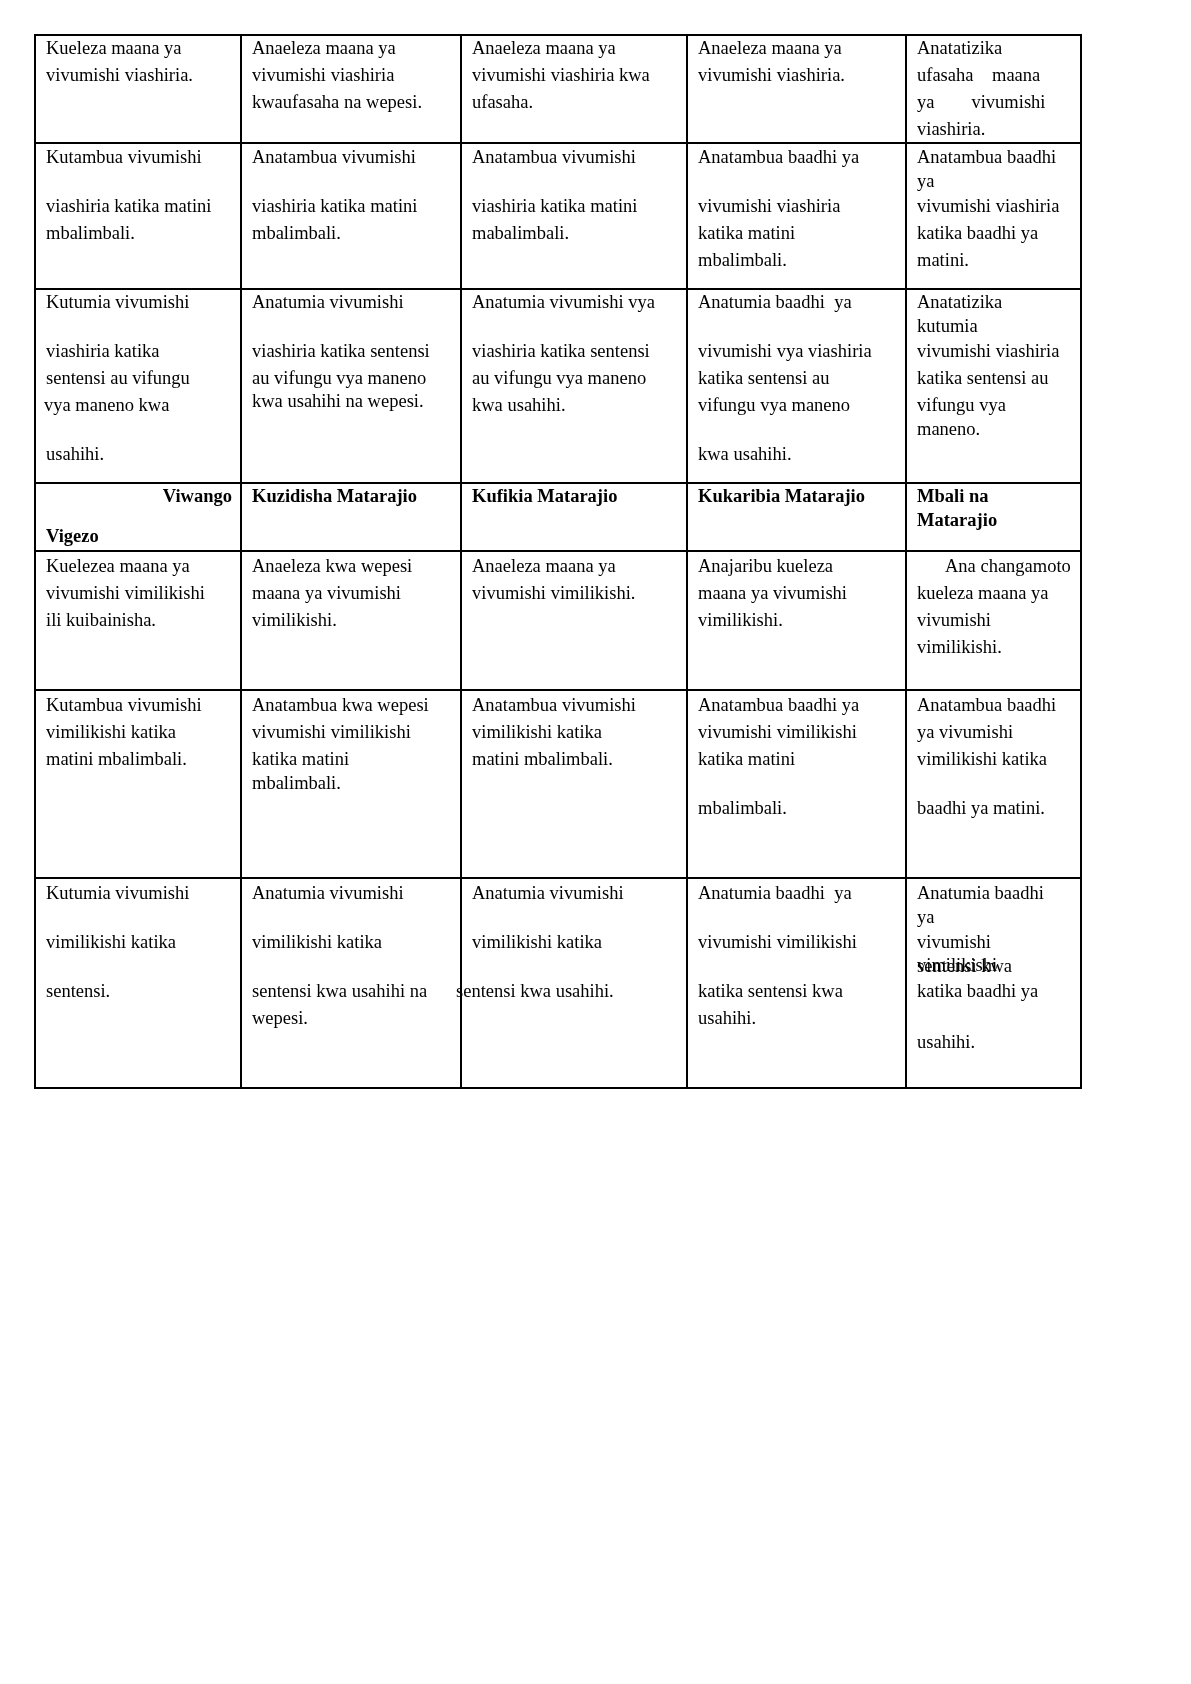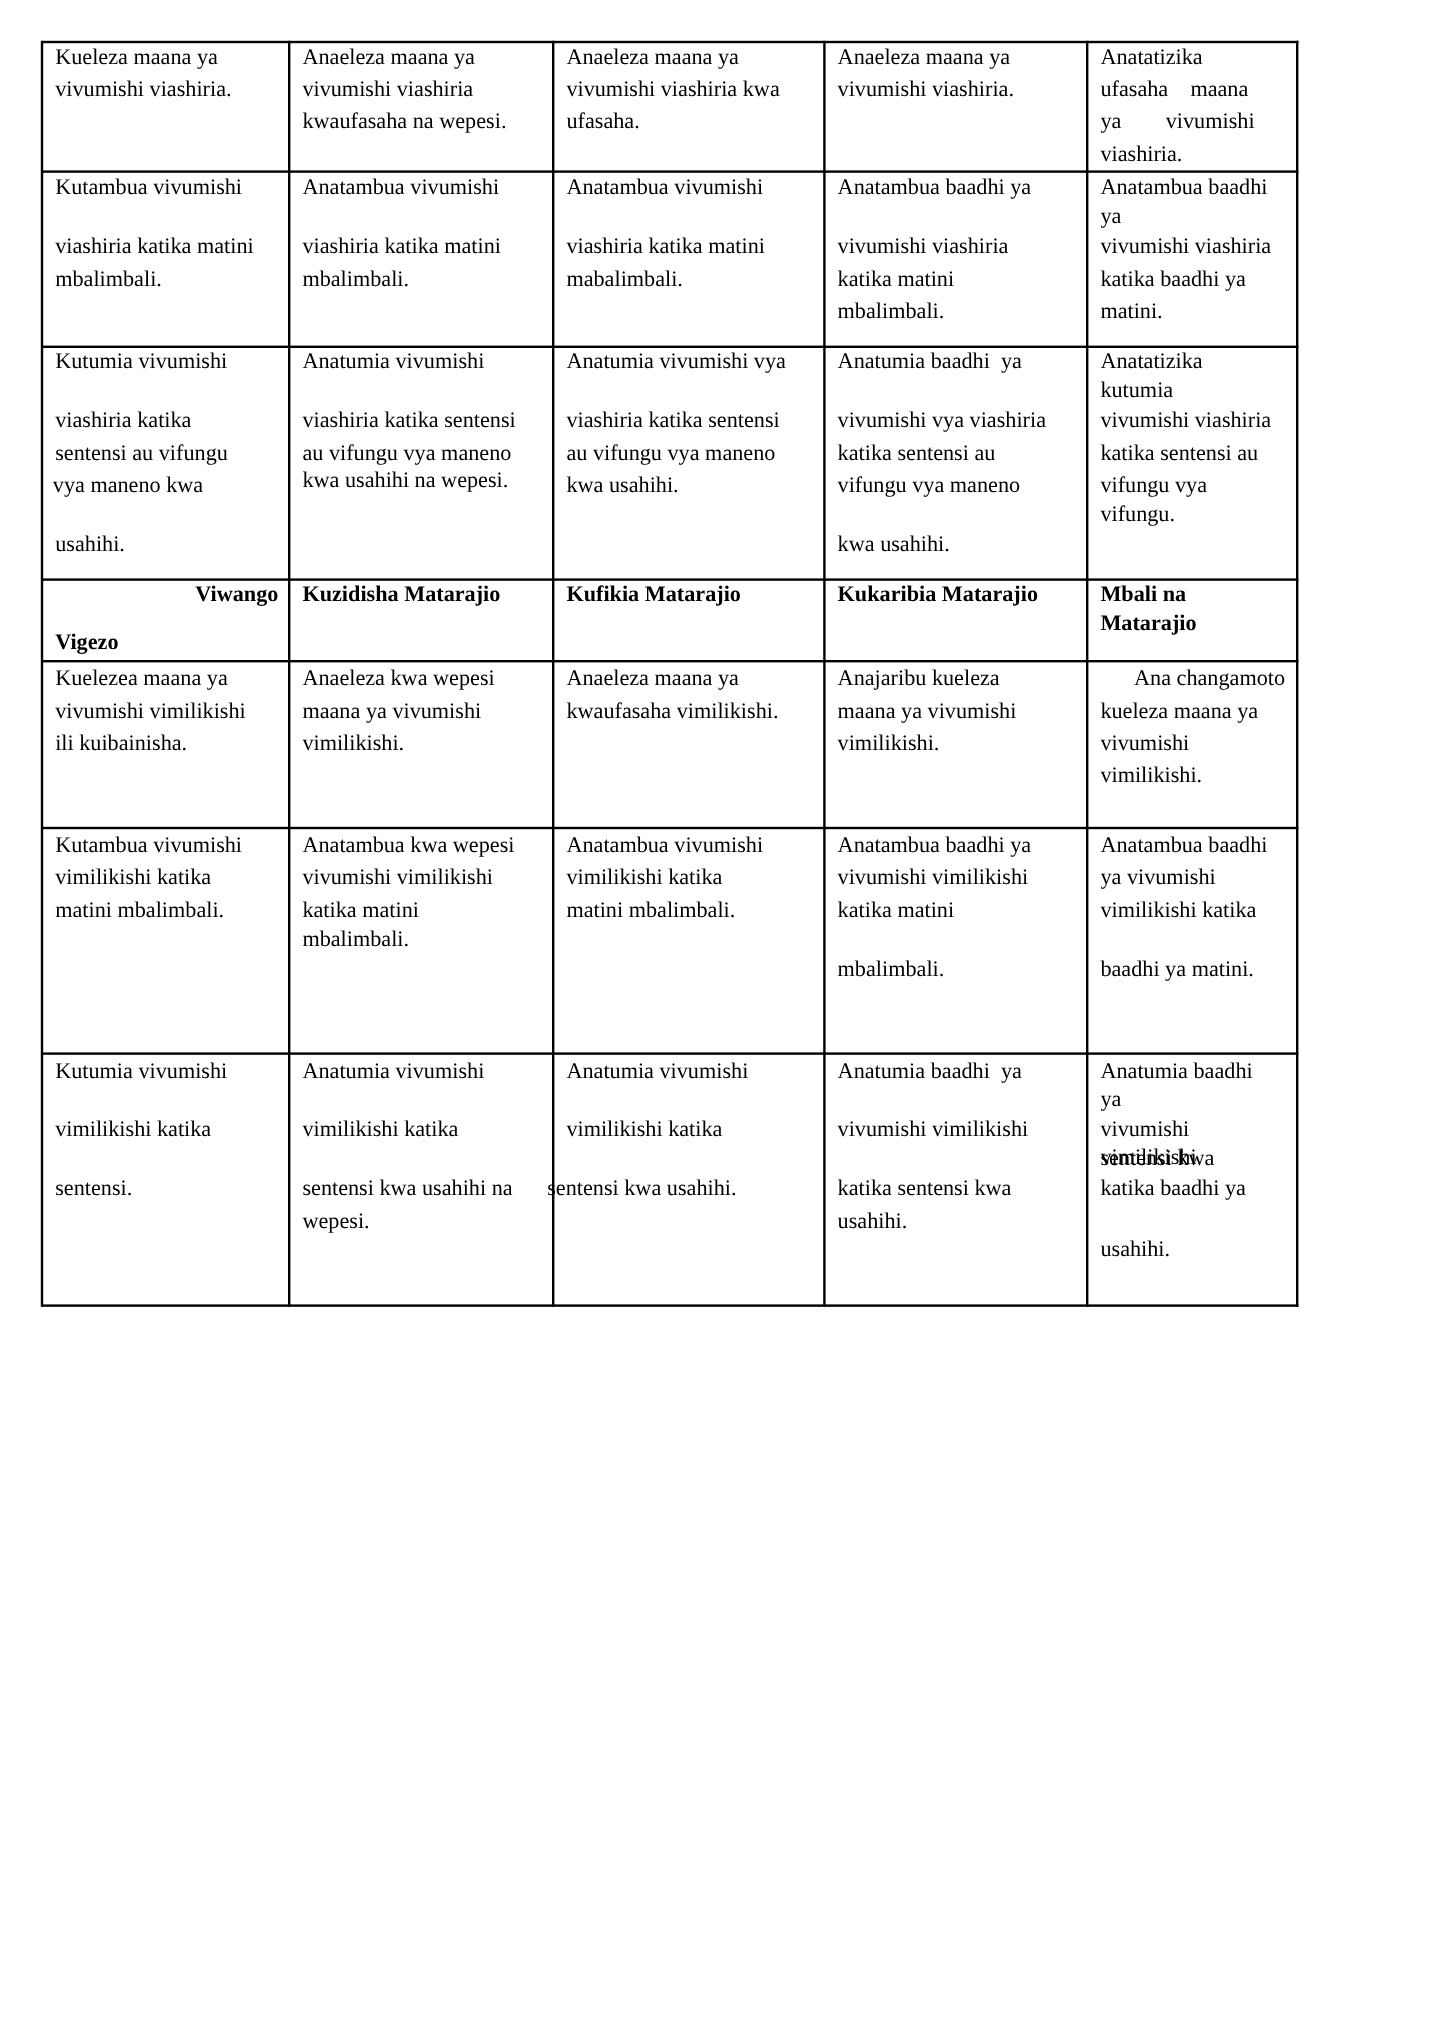--- a/index.html
+++ b/index.html
@@ -76,36 +76,36 @@
     <span class="ln" style="top: 292px; left: 698px; white-space: pre;">Anatumia baadhi  ya</span>
     <span class="ln" style="top: 341px; left: 698px; white-space: pre;">vivumishi vya viashiria</span>
     <span class="ln" style="top: 368px; left: 698px; white-space: pre;">katika sentensi au</span>
     <span class="ln" style="top: 395px; left: 698px; white-space: pre;">vifungu vya maneno</span>
     <span class="ln" style="top: 444px; left: 698px; white-space: pre;">kwa usahihi.</span>
     <span class="ln" style="top: 292px; left: 917px; white-space: pre;">Anatatizika</span>
     <span class="ln" style="top: 316px; left: 917px; white-space: pre;">kutumia</span>
     <span class="ln" style="top: 341px; left: 917px; white-space: pre;">vivumishi viashiria</span>
     <span class="ln" style="top: 368px; left: 917px; white-space: pre;">katika sentensi au</span>
     <span class="ln" style="top: 395px; left: 917px; white-space: pre;">vifungu vya</span>
-    <span class="ln" style="top: 419px; left: 917px; white-space: pre;">vifungu.</span>
+    <span class="ln" style="top: 419px; left: 917px; white-space: pre;">maneno.</span>
     <span class="ln b" style="top: 486px; right: 959px; white-space: pre;">Viwango</span>
     <span class="ln b" style="top: 526px; left: 46px; white-space: pre;">Vigezo</span>
     <span class="ln b" style="top: 486px; left: 252px; white-space: pre;">Kuzidisha Matarajio</span>
     <span class="ln b" style="top: 486px; left: 472px; white-space: pre;">Kufikia Matarajio</span>
     <span class="ln b" style="top: 486px; left: 698px; white-space: pre;">Kukaribia Matarajio</span>
     <span class="ln b" style="top: 486px; left: 917px; white-space: pre;">Mbali na</span>
     <span class="ln b" style="top: 510px; left: 917px; white-space: pre;">Matarajio</span>
     <span class="ln" style="top: 556px; left: 46px; white-space: pre;">Kuelezea maana ya</span>
     <span class="ln" style="top: 583px; left: 46px; white-space: pre;">vivumishi vimilikishi</span>
     <span class="ln" style="top: 610px; left: 46px; white-space: pre;">ili kuibainisha.</span>
     <span class="ln" style="top: 556px; left: 252px; white-space: pre;">Anaeleza kwa wepesi</span>
     <span class="ln" style="top: 583px; left: 252px; white-space: pre;">maana ya vivumishi</span>
     <span class="ln" style="top: 610px; left: 252px; white-space: pre;">vimilikishi.</span>
     <span class="ln" style="top: 556px; left: 472px; white-space: pre;">Anaeleza maana ya</span>
-    <span class="ln" style="top: 583px; left: 472px; white-space: pre;">kwaufasaha vimilikishi.</span>
+    <span class="ln" style="top: 583px; left: 472px; white-space: pre;">vivumishi vimilikishi.</span>
     <span class="ln" style="top: 556px; left: 698px; white-space: pre;">Anajaribu kueleza</span>
     <span class="ln" style="top: 583px; left: 698px; white-space: pre;">maana ya vivumishi</span>
     <span class="ln" style="top: 610px; left: 698px; white-space: pre;">vimilikishi.</span>
     <span class="ln" style="top: 556px; left: 917px; white-space: pre; margin-left: 28px;">Ana changamoto</span>
     <span class="ln" style="top: 583px; left: 917px; white-space: pre;">kueleza maana ya</span>
     <span class="ln" style="top: 610px; left: 917px; white-space: pre;">vivumishi</span>
     <span class="ln" style="top: 637px; left: 917px; white-space: pre;">vimilikishi.</span>
     <span class="ln" style="top: 695px; left: 46px; white-space: pre;">Kutambua vivumishi</span>
     <span class="ln" style="top: 722px; left: 46px; white-space: pre;">vimilikishi katika</span>
     <span class="ln" style="top: 749px; left: 46px; white-space: pre;">matini mbalimbali.</span>

